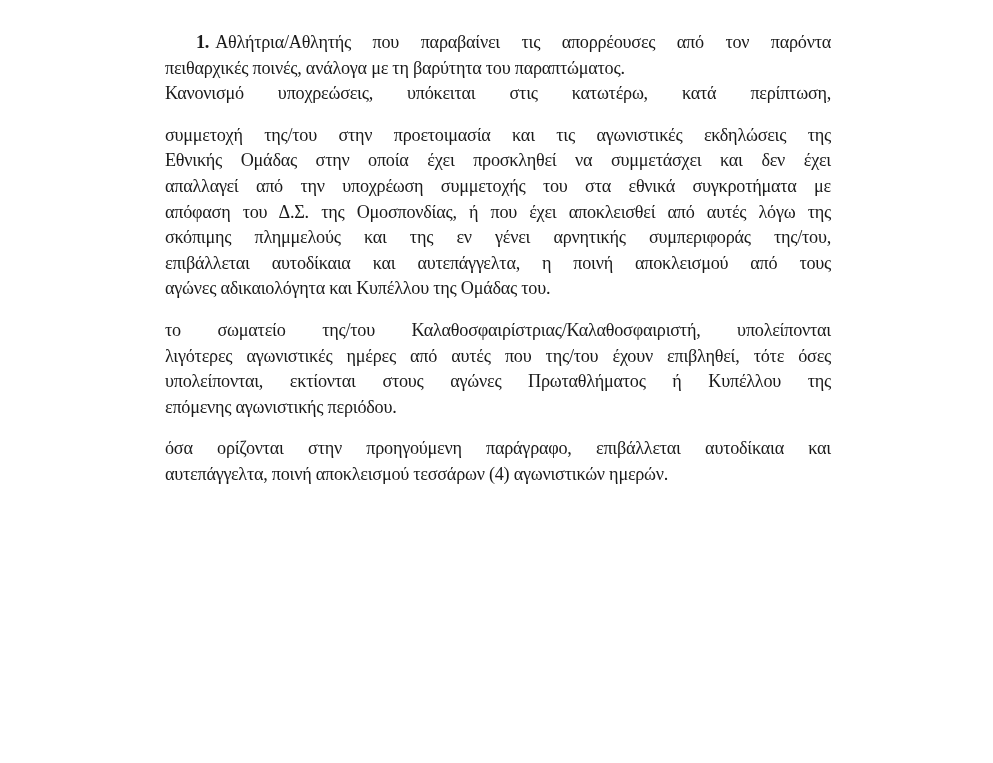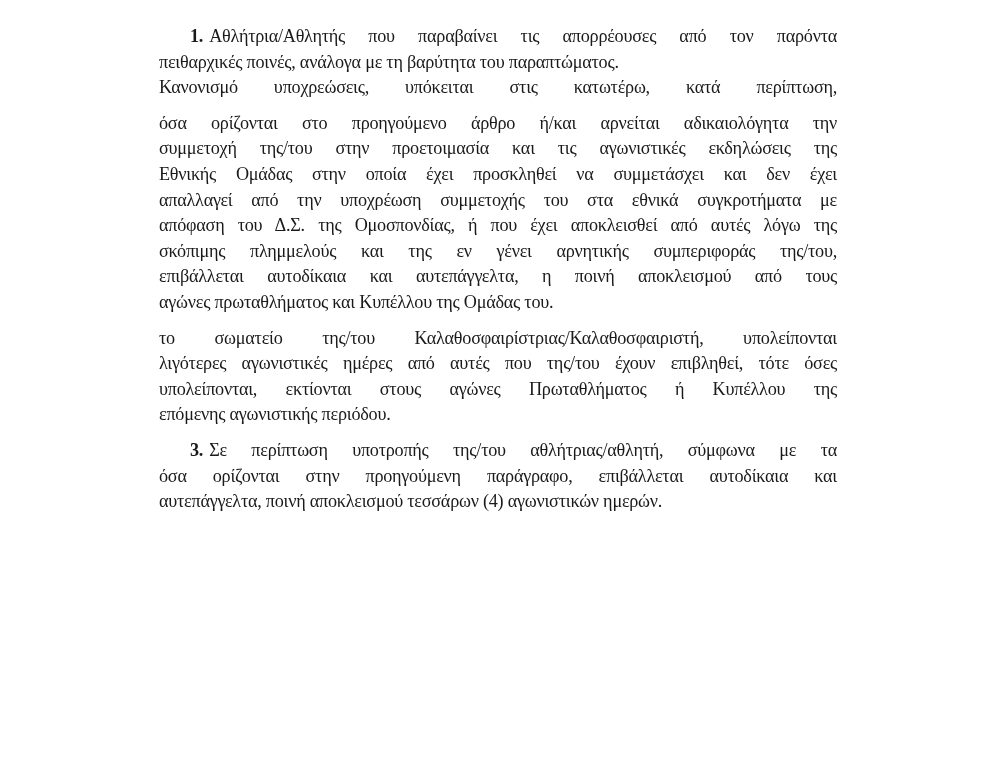--- a/index.html
+++ b/index.html
@@ -4,51 +4,49 @@
 <style>
   html, body { margin: 0; padding: 0; background: #ffffff; }
   body { width: 993px; height: 763px; overflow: hidden; position: relative; }
   .page { position: absolute; left: 149px; top: 14px; width: 698px; color: #1a1a1a;
           font-family: "Liberation Serif", "DejaVu Serif", serif; font-size: 18.2px; }
   .line { height: 25.6px; line-height: 25.6px; white-space: nowrap; overflow: visible;
           text-align: justify; text-align-last: justify; letter-spacing: -0.25px; }
   .line.last { text-align-last: left; }
   .line.indent { padding-left: 31px; }
   .num { font-weight: bold; margin-right: 6px; }
-  .para { margin: 10px; }
+  .para { margin: 16px; }
 </style>
 </head>
 <body>
 
 <div class="page">
 
   <div class="para">
     <div class="line indent"><span class="num">1.</span><span>Αθλήτρια/Αθλητής που παραβαίνει τις απορρέουσες από τον παρόντα</span></div>
     <div class="line last">πειθαρχικές ποινές, ανάλογα με τη βαρύτητα του παραπτώματος.</div>
     <div class="line">Κανονισμό υποχρεώσεις, υπόκειται στις κατωτέρω, κατά περίπτωση,</div>
   </div>
 
   <div class="para">
-    <div class="line">όσα ορίζονται στο προηγούμενο άρθρο ή/και αρνείται αδικαιολόγητα την</div>
     <div class="line">συμμετοχή της/του στην προετοιμασία και τις αγωνιστικές εκδηλώσεις της</div>
     <div class="line">Εθνικής Ομάδας στην οποία έχει προσκληθεί να συμμετάσχει και δεν έχει</div>
     <div class="line">απαλλαγεί από την υποχρέωση συμμετοχής του στα εθνικά συγκροτήματα με</div>
     <div class="line">απόφαση του Δ.Σ. της Ομοσπονδίας, ή που έχει αποκλεισθεί από αυτές λόγω της</div>
     <div class="line">σκόπιμης πλημμελούς και της εν γένει αρνητικής συμπεριφοράς της/του,</div>
     <div class="line">επιβάλλεται αυτοδίκαια και αυτεπάγγελτα, η ποινή αποκλεισμού από τους</div>
-    <div class="line last">αγώνες πρωταθλήματος και Κυπέλλου της Ομάδας του.</div>
+    <div class="line last">αγώνες αδικαιολόγητα και Κυπέλλου της Ομάδας του.</div>
   </div>
 
 
 
   <div class="para">
     <div class="line">το σωματείο της/του Καλαθοσφαιρίστριας/Καλαθοσφαιριστή, υπολείπονται</div>
     <div class="line">λιγότερες αγωνιστικές ημέρες από αυτές που της/του έχουν επιβληθεί, τότε όσες</div>
     <div class="line">υπολείπονται, εκτίονται στους αγώνες Πρωταθλήματος ή Κυπέλλου της</div>
     <div class="line last">επόμενης αγωνιστικής περιόδου.</div>
   </div>
 
   <div class="para">
-    <div class="line indent"><span class="num">3.</span><span>Σε περίπτωση υποτροπής της/του αθλήτριας/αθλητή, σύμφωνα με τα</span></div>
     <div class="line">όσα ορίζονται στην προηγούμενη παράγραφο, επιβάλλεται αυτοδίκαια και</div>
     <div class="line last">αυτεπάγγελτα, ποινή αποκλεισμού τεσσάρων (4) αγωνιστικών ημερών.</div>
   </div>
 </div>
 
 </body></html>

